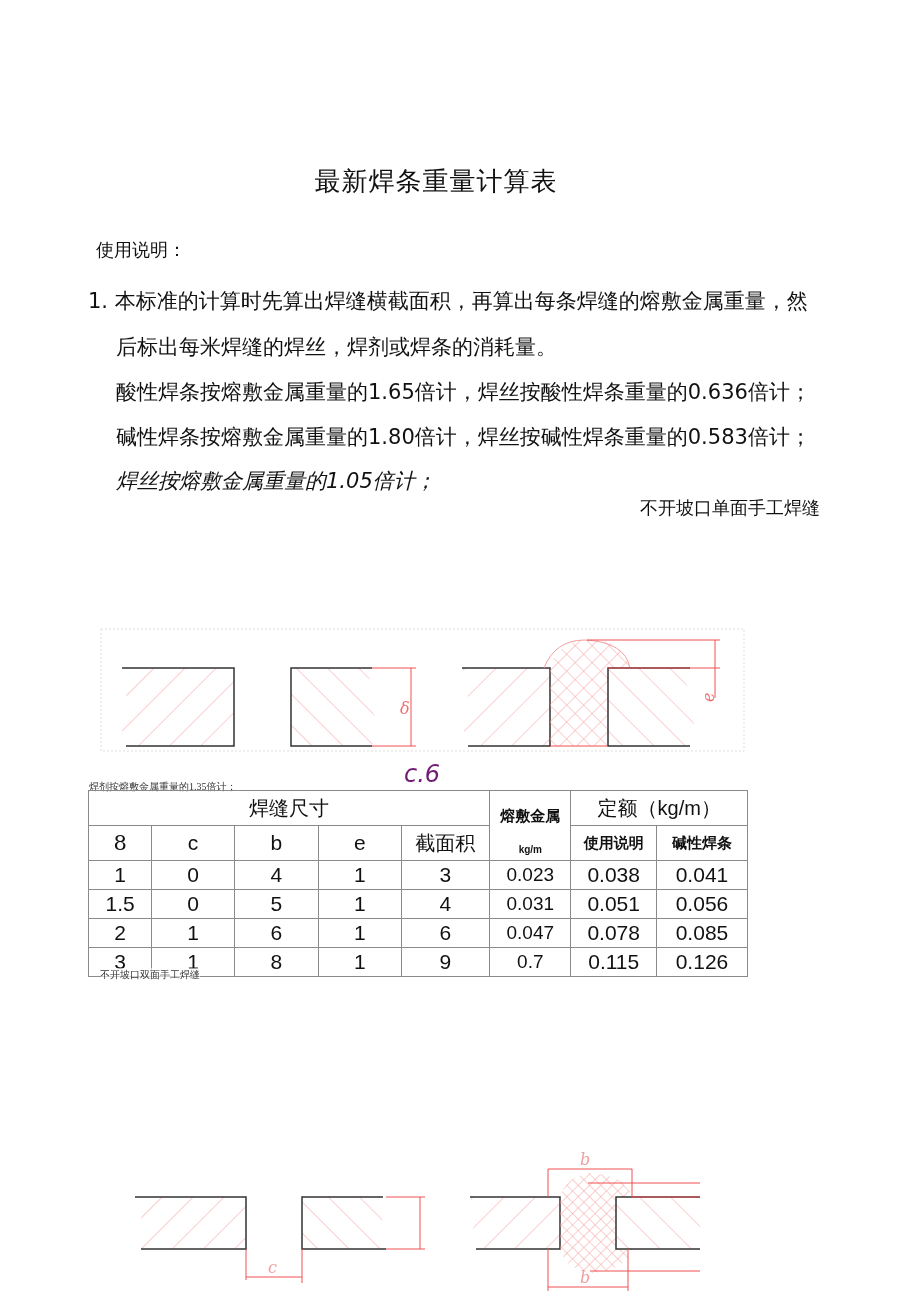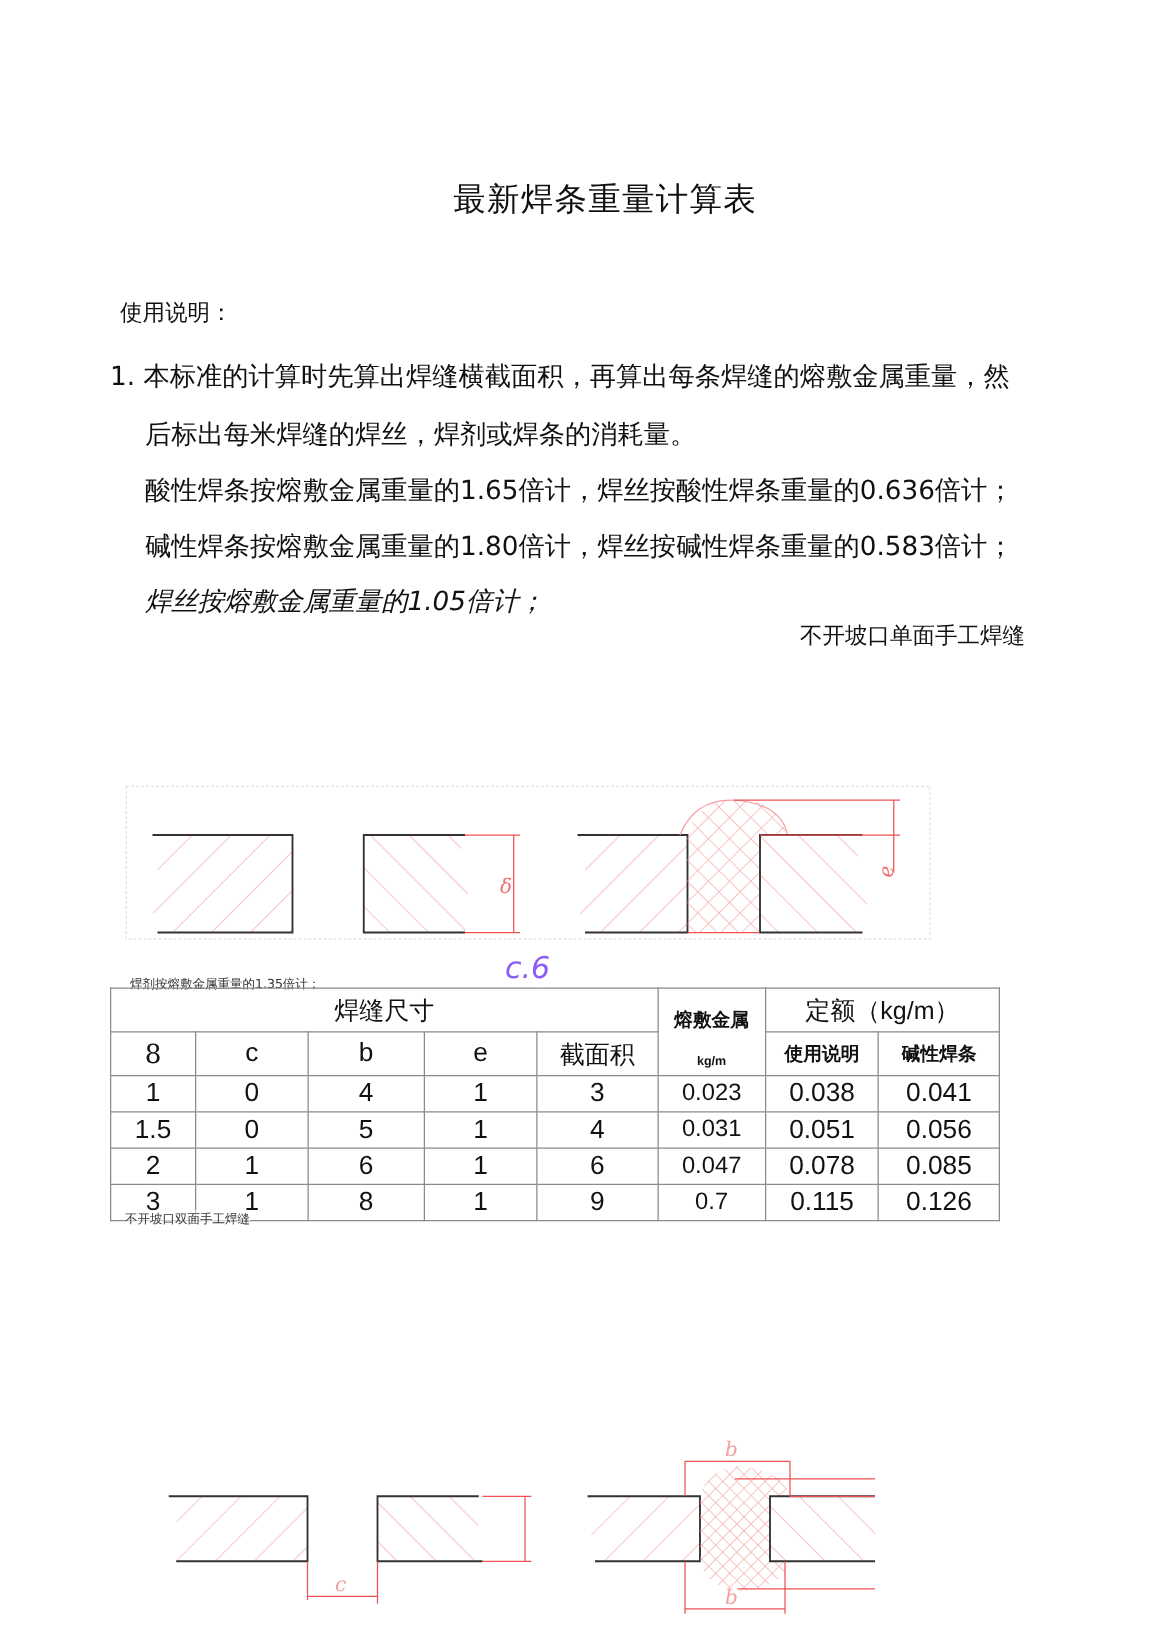--- a/index.html
+++ b/index.html
@@ -1,26 +1,26 @@
 <!DOCTYPE html>
 <html><head>
 <meta charset="utf-8">
 <style>
   html, body { margin:0; padding:0; background:#ffffff; }
   body { width:920px; height:1303px; position:relative; overflow:hidden;
          font-family:"DejaVu Sans", "Liberation Sans", sans-serif; color:#111; }
   .abs { position:absolute; }
-  .title { left:0; width:872px; top:142px; text-align:center; font-size:26px; letter-spacing:1px;margin-left:48px; }
+  .title { left:0; width:872px; top:164px; text-align:center; font-size:26px; letter-spacing:1px; }
   .label { left:96px; top:238px; font-size:18px; }
   .para { font-size:21px; white-space:nowrap; }
   .subtitle { left:0; width:820px; top:496px; text-align:right; font-size:18px; }
   .small-note { font-size:10px; color:#333; white-space:nowrap; }
-  .c6 { left:404px; top:760px; font-size:24px; color:#8b5cf6; font-style:italic; }
-
-  table.spec { position:absolute; left:88px; top:790px; border-collapse:collapse; width:712px;
+  .c6 { left:404px; top:760px; font-size:24px; color:#701a75; font-style:italic; }
+
+  table.spec { position:absolute; left:88px; top:790px; border-collapse:collapse; width:660px;
                font-family:"Liberation Sans", sans-serif; }
   table.spec td { border:1px solid #8a8a8a; text-align:center; padding:0; font-size:21px; }
   table.spec tr.h1 td { height:34px; }
   table.spec tr.h2 td { height:34px; }
   table.spec tr.r td { height:28px; }
   table.spec .hdr-big { font-size:20px; }
   table.spec .hdr-sm { font-size:15px;font-weight:bold; }
   table.spec .num-sm { font-size:19px; }
   .serif8 { font-family:"DejaVu Serif", serif; font-size:22px; }
   svg { position:absolute; }
@@ -69,21 +69,21 @@
   <path d="M508 40 L590 40 Q583 60 590 80 Q598 100 590 118 L508 118 Z" fill="url(#hatchB)"></path>
   <path d="M590 40 L508 40 L508 118 L590 118" fill="none" stroke="#333" stroke-width="1.5"></path>
   <line x1="450" y1="118" x2="508" y2="118" stroke="#f05050"></line>
   <line x1="487" y1="12" x2="620" y2="12" stroke="#f05050"></line>
   <line x1="508" y1="40" x2="620" y2="40" stroke="#f05050"></line>
   <line x1="615" y1="12" x2="615" y2="70" stroke="#f05050"></line>
   <text x="602" y="74" fill="#f07070" font-size="16" font-style="italic" font-family="DejaVu Serif, serif" transform="rotate(-90 608 68)">e</text>
 </svg>
 
 <div class="abs c6">c.6</div>
-<div class="abs small-note" style="left:104px;top:780px;">焊剂按熔敷金属重量的1.35倍计；</div>
+<div class="abs small-note" style="left:89px;top:780px;font-family:Liberation Serif, serif;">焊剂按熔敷金属重量的1.35倍计；</div>
 
 <table class="spec">
   <colgroup>
     <col style="width:66px">
       <col style="width:88px">
       <col style="width:90px">
       <col style="width:88px">
     <col style="width:94px">
       <col style="width:84px">
       <col style="width:88px">

